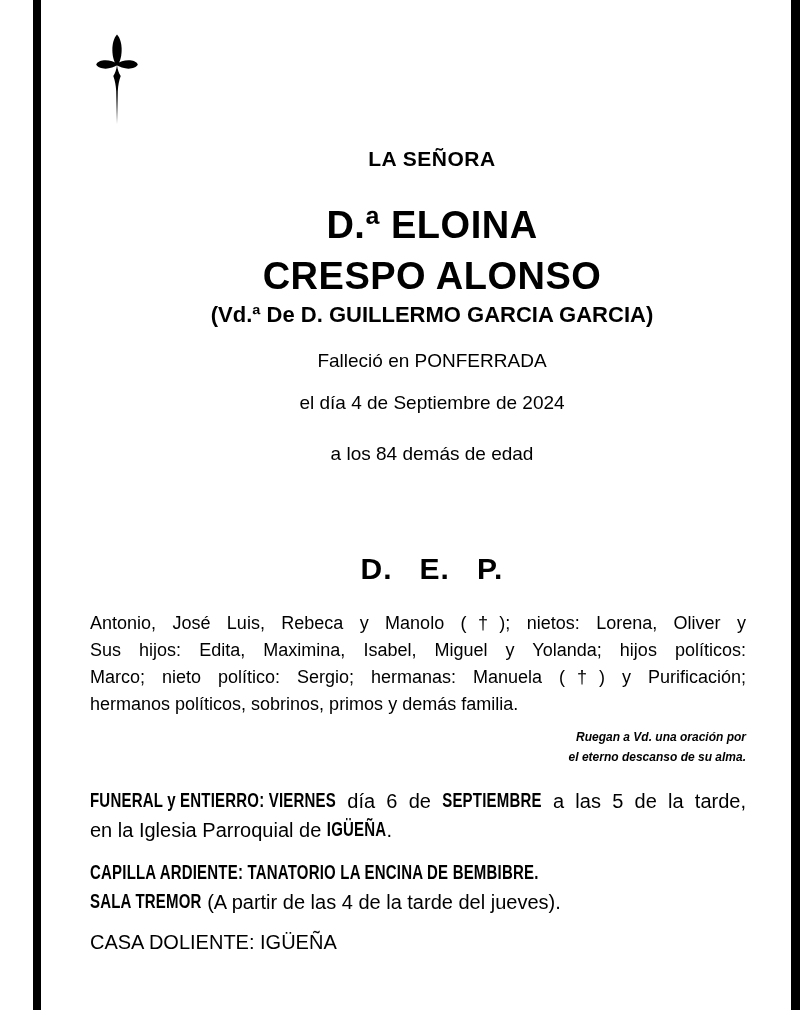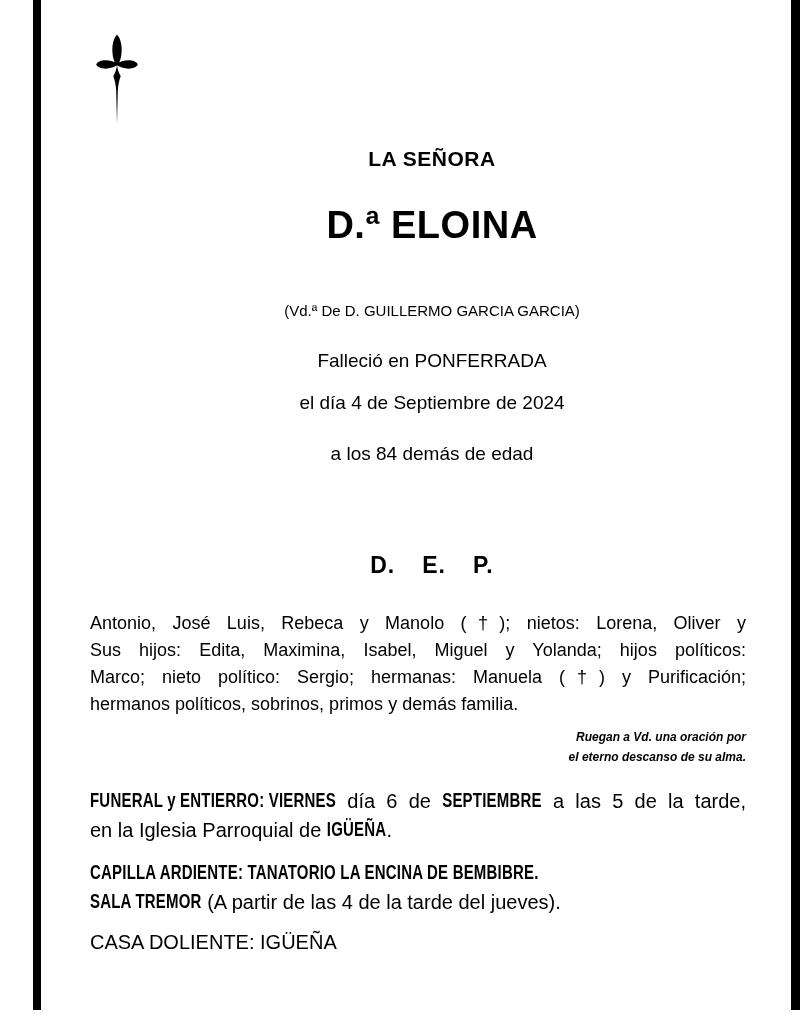--- a/index.html
+++ b/index.html
@@ -12,26 +12,26 @@
   .rule-right{right:0;width:9px;}
   .cross{position:absolute;left:94px;top:26px;width:46px;height:100px;}
   .blk{position:absolute;left:90px;right:54px;}
   .center{left:118px;text-align:center;}
   .b{font-weight:normal;}
   
   .bc{display:inline-block;font-weight:bold;font-size:15px;letter-spacing:.2px;
       transform:scaleY(1.32);transform-origin:0 76%;}
   .honorific{top:147px;font-size:21px;font-weight:bold;letter-spacing:.5px;}
   .name{top:200px;font-size:38px;line-height:51px;font-weight:bold;margin:0;letter-spacing:.5px;}
-  .widow{top:302px;font-size:15px;font-weight:normal;}
+  .widow{top:302px;font-size:22px;font-weight:bold;}
   .l-place{top:350px;font-size:19px;}
   .l-date{top:392px;font-size:19px;}
   .l-age{top:443px;font-size:19px;}
   .l-sacr{top:491px;font-size:19px;}
-  .dep{top:552px;font-size:23px;font-weight:bold;letter-spacing:1px;}
+  .dep{top:552px;font-size:30px;font-weight:bold;letter-spacing:1px;}
   .dep span + span{margin-left:27px;}
   .family{top:610px;font-size:18px;line-height:27px;}
   .jline{text-align:justify;text-align-last:justify;}
   .prayer{top:727px;font-size:12px;line-height:20px;font-weight:bold;font-style:italic;text-align:right;}
   .funeral{top:788px;font-size:20px;line-height:27.5px;}
   .funeral .l1{text-align:justify;text-align-last:justify;}
   .chapel{top:860px;font-size:20px;line-height:27.5px;}
   .casa{top:931px;font-size:20px;}
 </style>
 </head>
@@ -46,20 +46,21 @@
     <path d="M23 40 C17.2 33.5 16.4 15.5 23 8.5 C29.6 15.5 28.8 33.5 23 40 Z"></path>
     <path d="M24 38.5 C17 32.8 4.5 33.2 2.2 38.5 C4.5 43.8 17 44.2 24 38.5 Z"></path>
     <path d="M22 38.5 C29 32.8 41.5 33.2 43.8 38.5 C41.5 43.8 29 44.2 22 38.5 Z"></path>
     <path d="M23 39 C22.3 44 21.2 47 19.3 50 C21 54.5 21.8 59 22.2 65 L23 98 L23.8 65 C24.2 59 25 54.5 26.7 50 C24.8 47 23.7 44 23 39 Z"></path>
   </svg>
 
   <div class="blk center honorific">LA SEÑORA</div>
 
   <h1 class="blk center name">
     <span>D.ª ELOINA</span><br>
+    <span>CRESPO ALONSO</span>
   </h1>
 
   <div class="blk center widow">(Vd.ª De D. GUILLERMO GARCIA GARCIA)</div>
 
   <div class="blk center l-place"><span>Falleció en </span><span class="b">PONFERRADA</span></div>
 
   <div class="blk center l-date"><span>el día </span><span class="b">4</span><span> de </span><span class="b">Septiembre</span><span> de </span><span class="b">2024</span></div>
 
   <div class="blk center l-age"><span>a los </span><span class="b">84</span><span> demás de edad</span></div>
 

